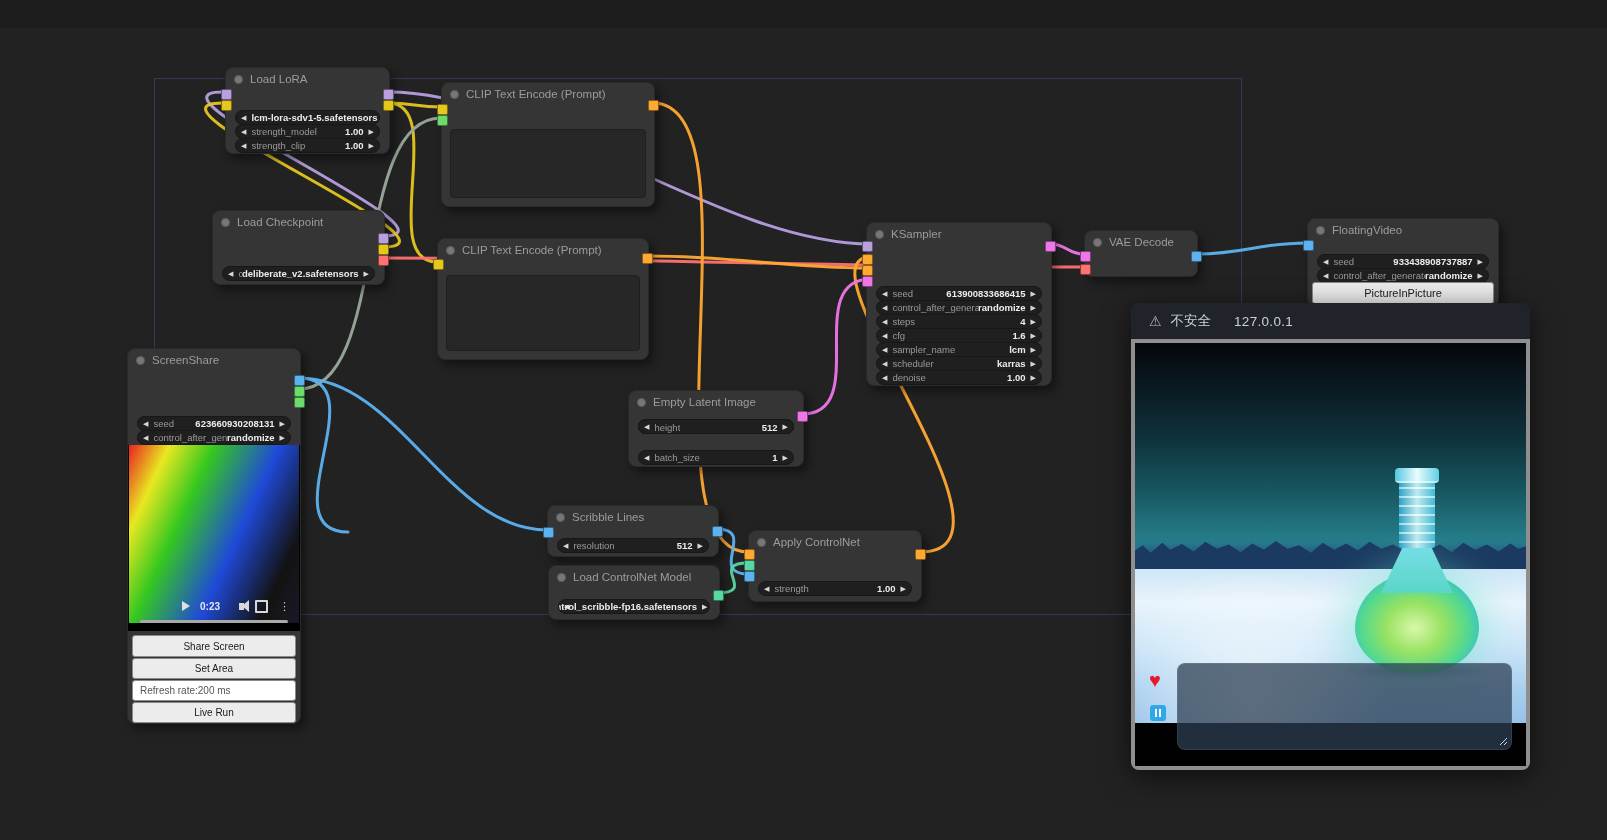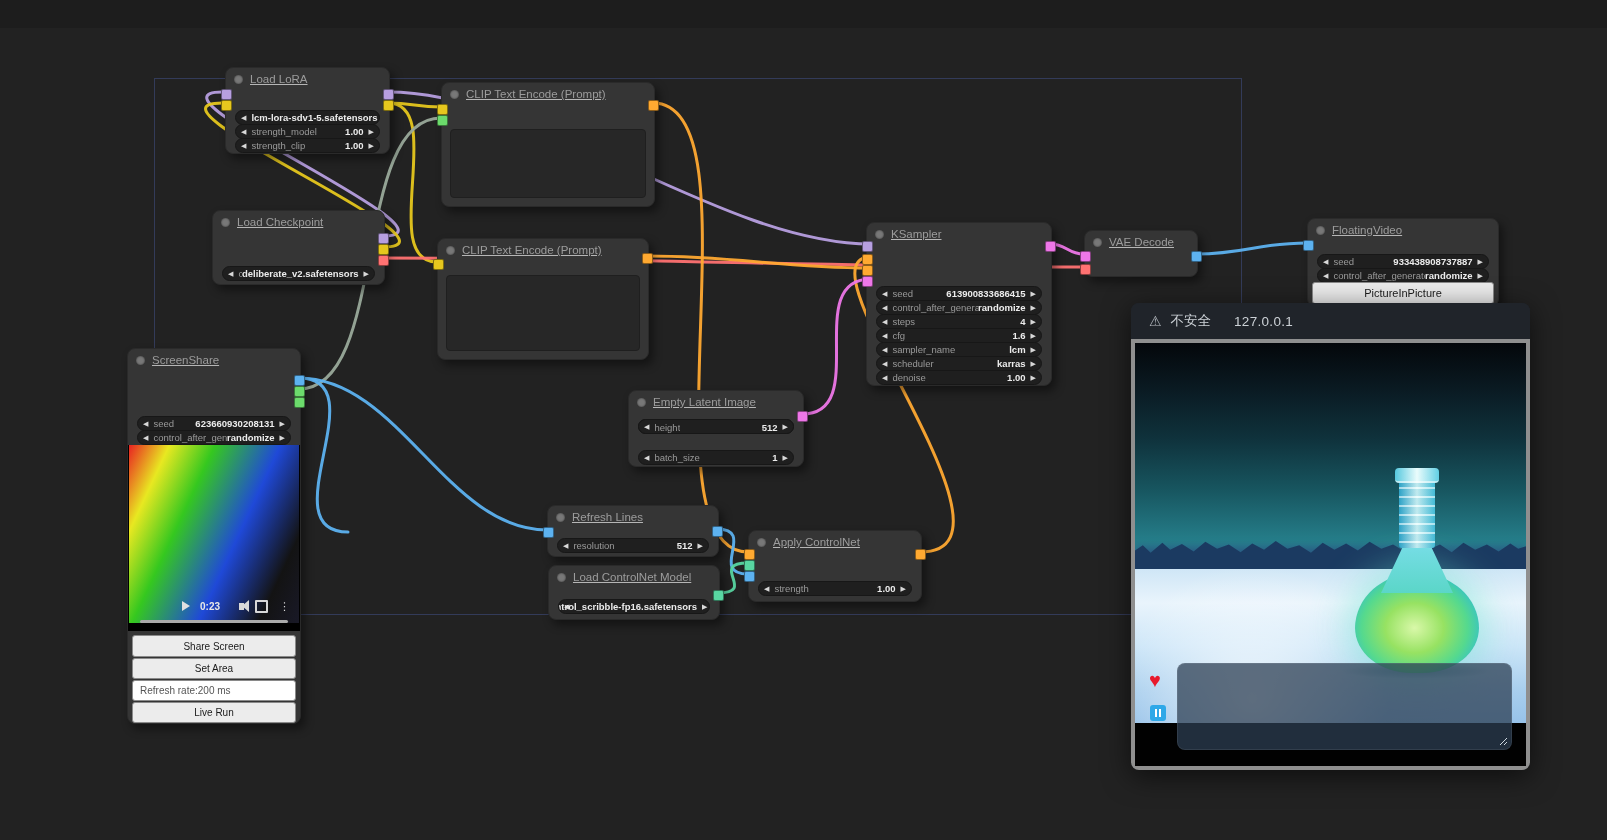--- a/index.html
+++ b/index.html
@@ -6,21 +6,21 @@
   body{width:1607px;height:840px;overflow:hidden;position:relative;
        font-family:"Liberation Sans",sans-serif;}
   .canvas{position:absolute;inset:0;background:#222222;}
   .topstrip{position:absolute;left:0;top:0;width:100%;height:28px;background:#1d1d1d;}
   .group-rect{position:absolute;border:1px solid rgba(80,100,180,.38);z-index:0;}
   #wires{position:absolute;left:0;top:0;z-index:1;pointer-events:none;}
   #wires path{fill:none;stroke-width:3;stroke-linecap:round;opacity:.95;}
 
   
   .node{position:absolute;background:#353535;border:1px solid #2a2a2a;border-radius:8px;
-        box-shadow:4px 5px 10px rgba(0,0,0,.45);z-index:2;color:#b6b6b6;text-decoration:underline;}
+        box-shadow:4px 5px 10px rgba(0,0,0,.45);z-index:2;color:#b6b6b6;}
   .ntitle{height:22px;line-height:22px;padding-left:24px;font-size:11.5px;color:#9c9c9c;
           white-space:nowrap;overflow:hidden;position:relative;}
   .ndot{position:absolute;left:8px;top:7px;width:9px;height:9px;border-radius:50%;
         background:#787878;box-shadow:inset 0 0 2px rgba(0,0,0,.6);}
   .slot{position:absolute;width:9px;height:9px;border-radius:2px;border:1px solid rgba(0,0,0,.45);
         z-index:3;}
   .in{left:-5px;} .out{right:-5px;}
   .c-model{background:#b79fe0;} .c-clip{background:#e6c71e;} .c-vae{background:#ff7272;}
   .c-cond{background:#ffa931;} .c-latent{background:#ee77e8;} .c-image{background:#5db2f0;}
   .c-cnet{background:#59d6a2;} .c-string{background:#6cdb6c;}
@@ -315,21 +315,21 @@
   <div class="w" style="top:59px;">
         <span class="al">◀</span>
         <span class="wl">batch_size</span>
         <span class="wv">1</span>
         <span class="ar">▶</span>
       </div>
 </div>
 
 
 <div class="node" style="left:547px;top:505px;width:170px;height:50px;">
-  <div class="ntitle"><span class="ndot"></span><span>Refresh Lines</span></div>
+  <div class="ntitle"><span class="ndot"></span><span>Scribble Lines</span></div>
   <div class="slot in c-image" style="top:21px;"></div>
   <div class="slot out c-image" style="top:20px;"></div>
   <div class="w" style="top:32px;">
         <span class="al">◀</span>
         <span class="wl">resolution</span>
         <span class="wv">512</span>
         <span class="ar">▶</span>
       </div>
 </div>
 

